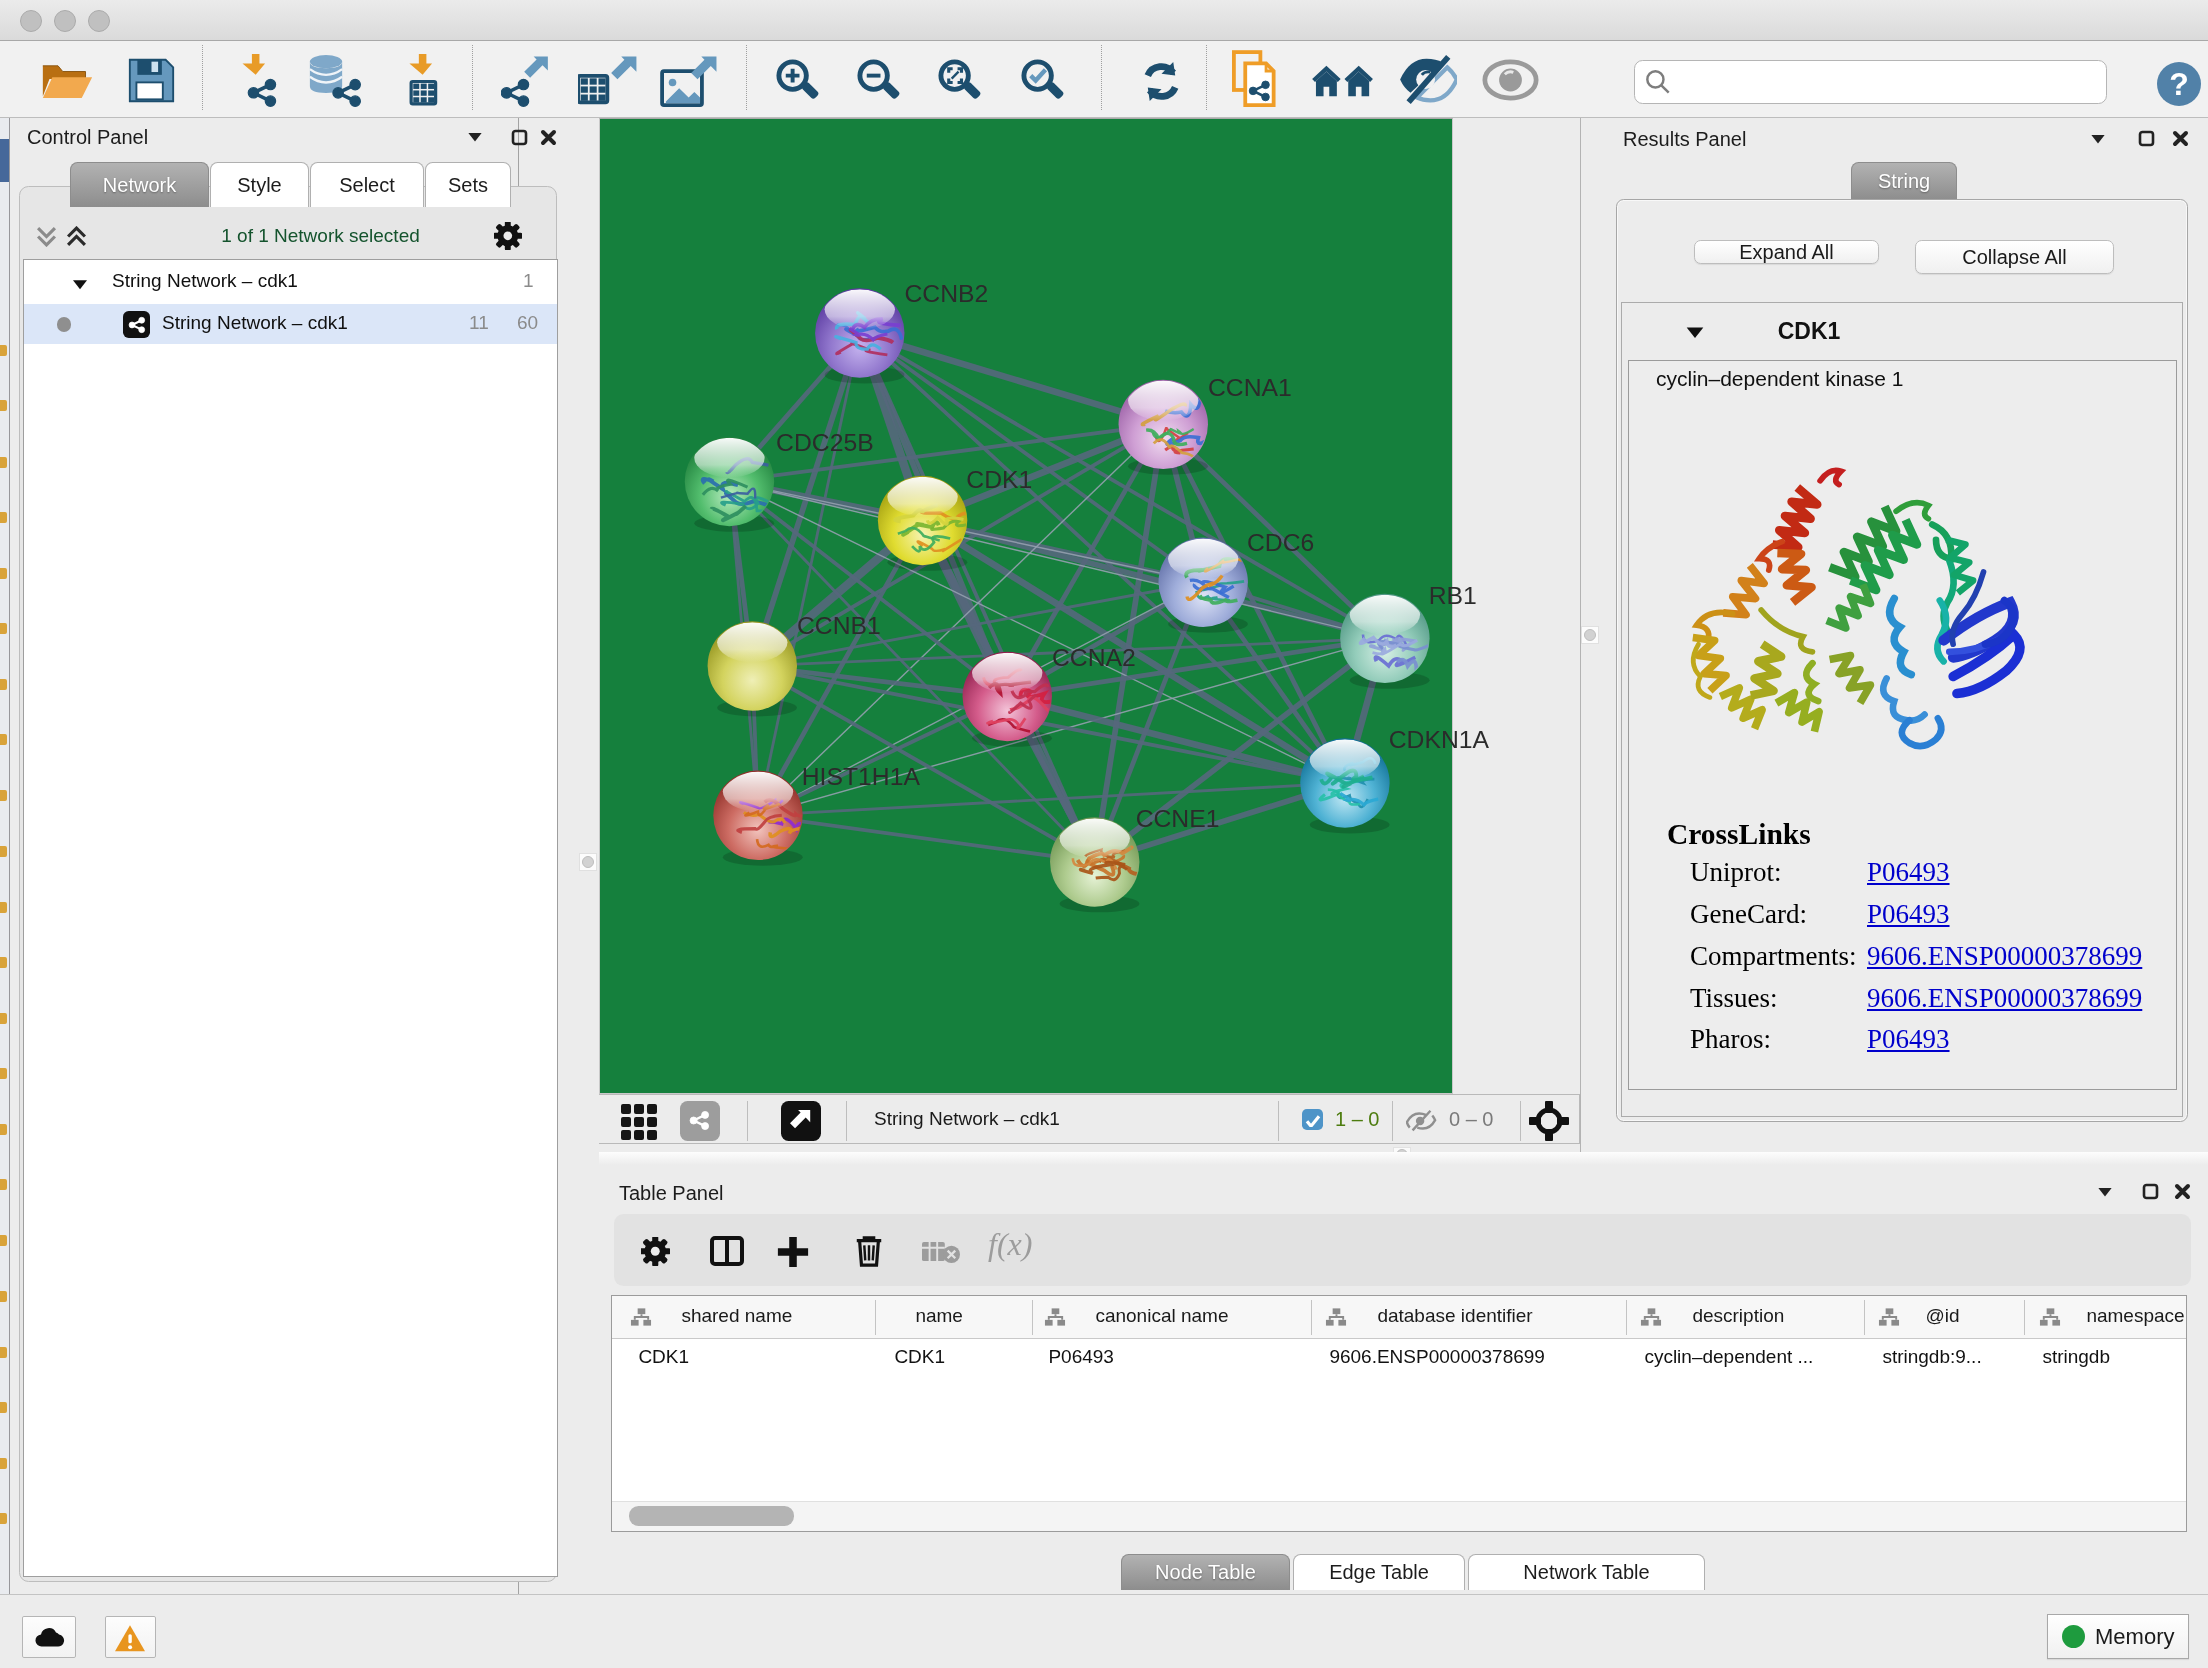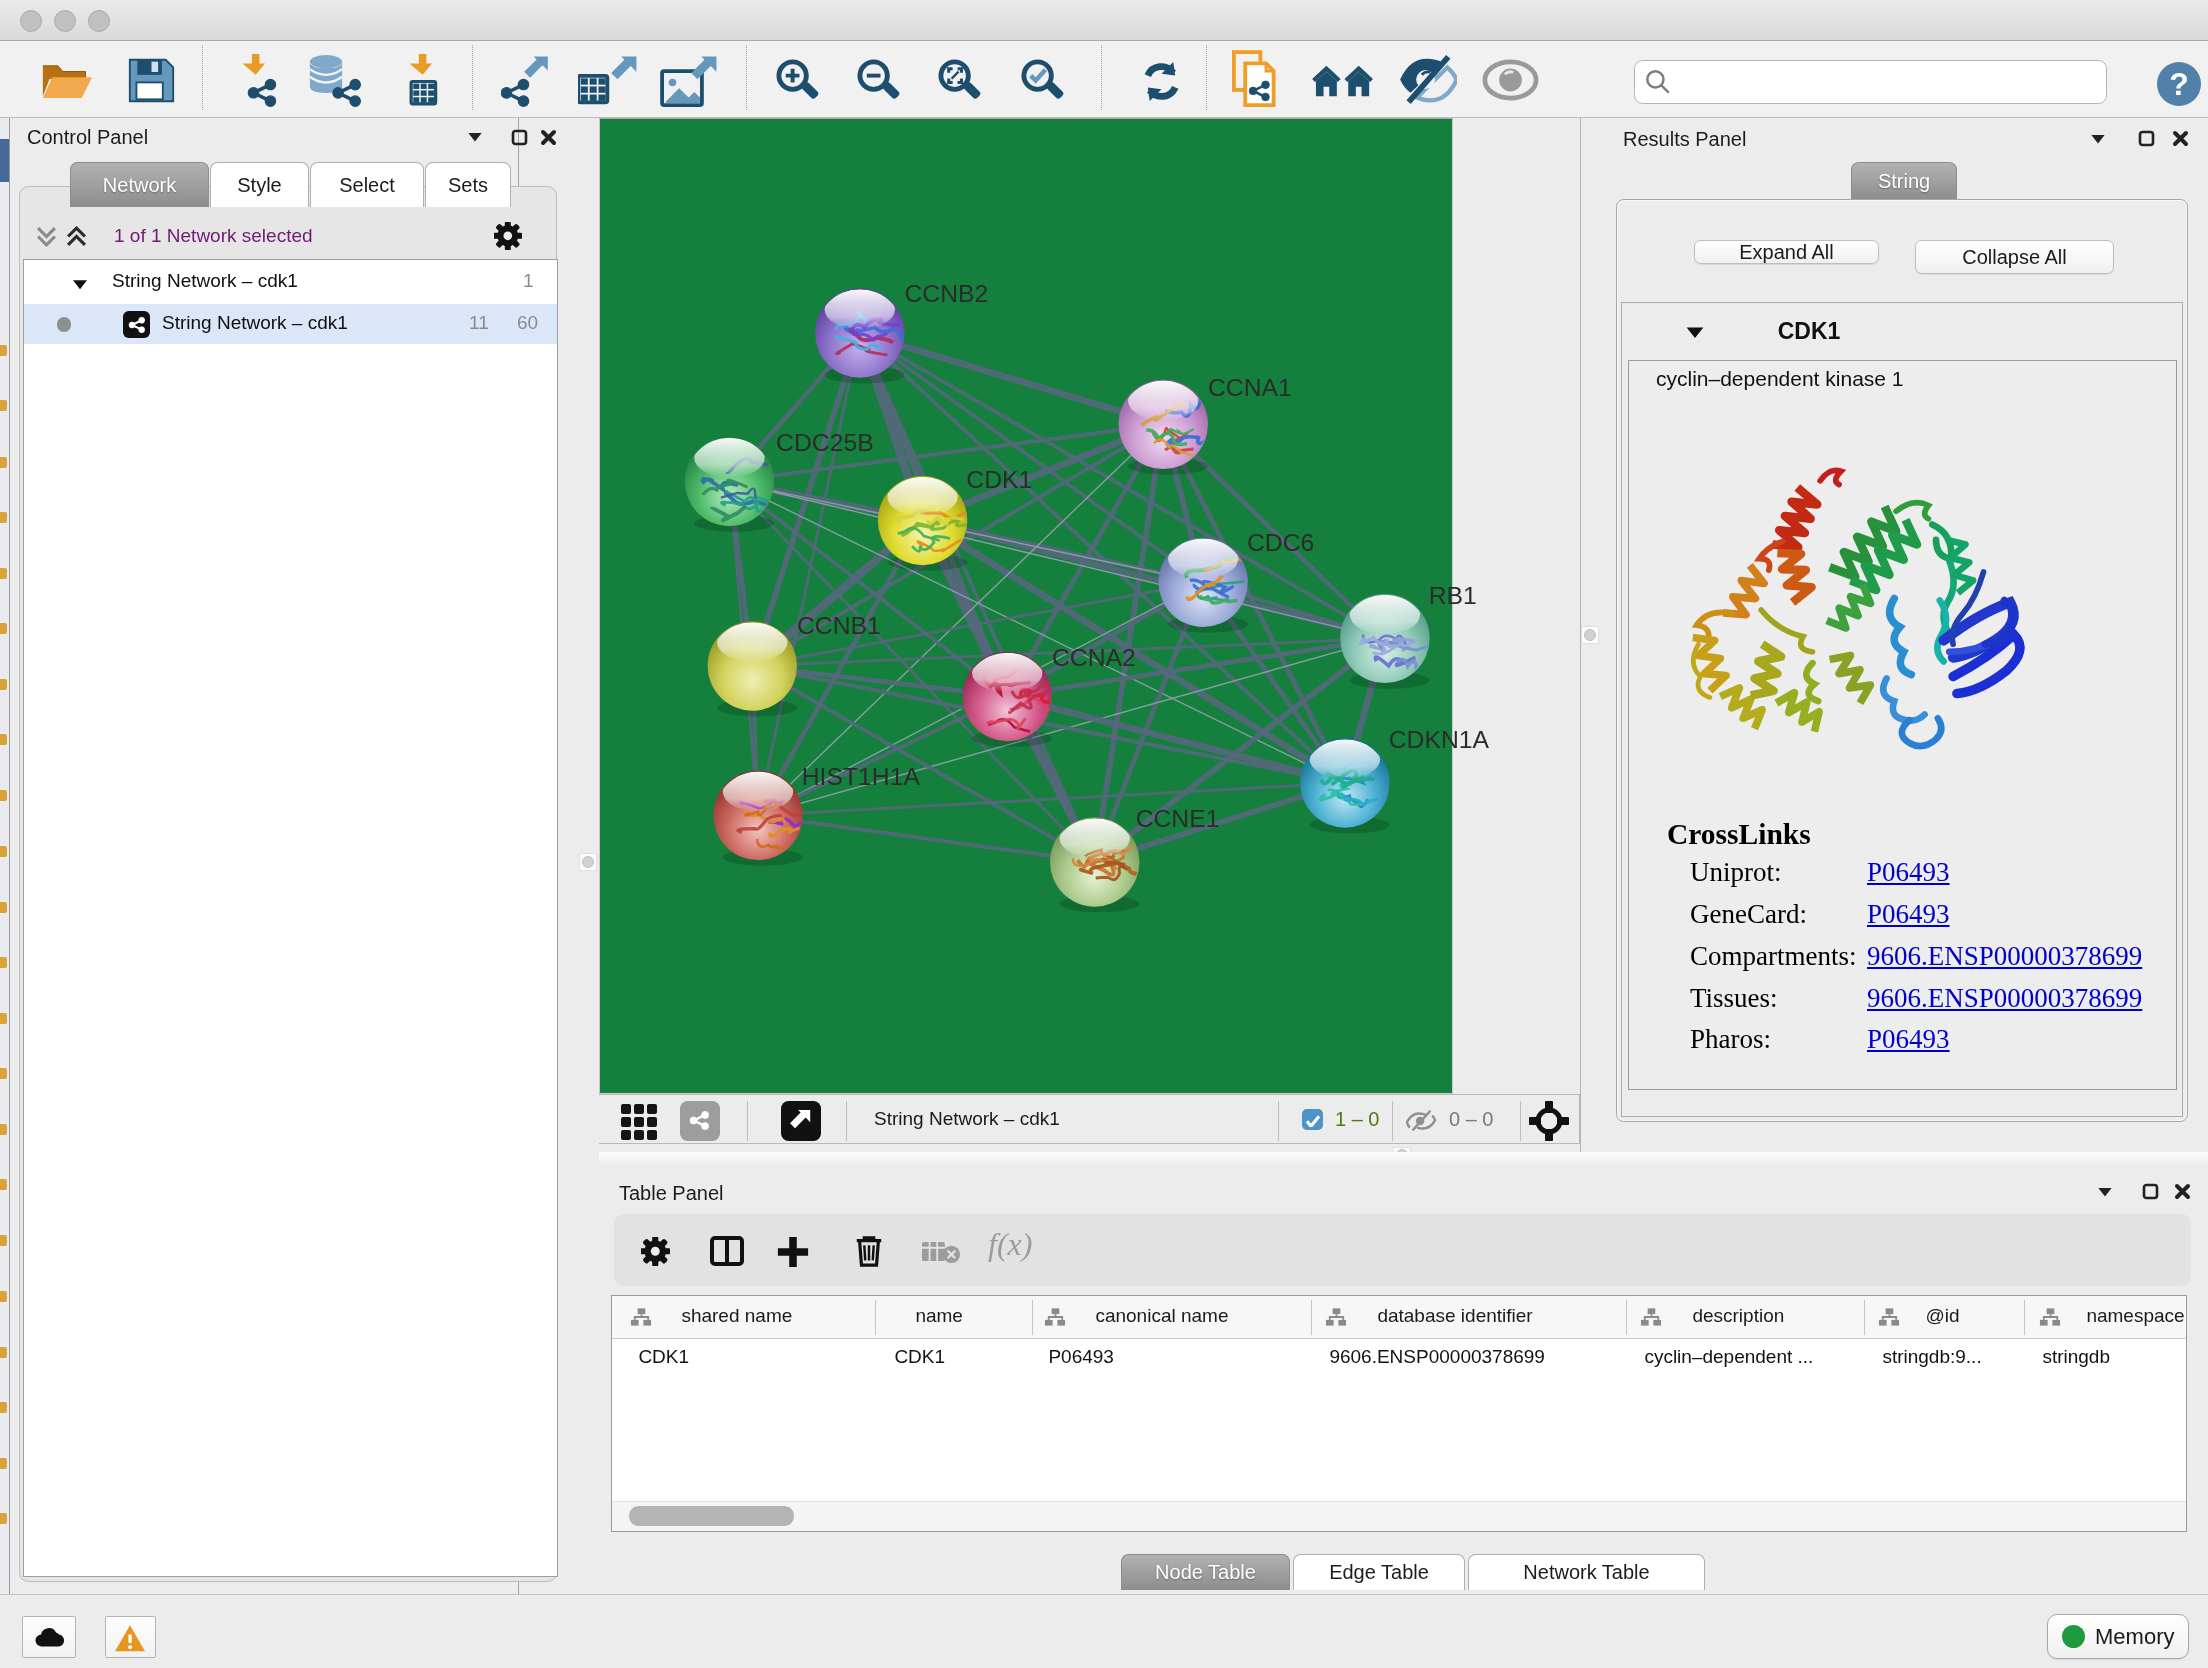--- a/index.html
+++ b/index.html
@@ -205,21 +205,21 @@
     <div class="tab sel" style="left:70px;top:44px;width:139px;height:45px">Network</div>
     <div class="tab" style="left:210px;top:44px;width:99px;height:45px">Style</div>
     <div class="tab" style="left:310px;top:44px;width:114px;height:45px">Select</div>
     <div class="tab" style="left:425px;top:44px;width:86px;height:45px">Sets</div>
     <svg class="ic" style="left:36px;top:108px" width="21" height="21" viewBox="0 0 20 20">
       <path d="M2 2 l8 8 8 -8 M2 10 l8 8 8 -8" stroke="#8b8b8b" stroke-width="3" fill="none"></path>
     </svg>
     <svg class="ic" style="left:66px;top:108px" width="21" height="21" viewBox="0 0 20 20">
       <path d="M2 18 l8 -8 8 8 M2 10 l8 -8 8 8" stroke="#2b2b2b" stroke-width="3" fill="none"></path>
     </svg>
-    <div class="abs" style="left:114px;top:107px;width:399px;text-align:left;font-size:19px;color:#701a75">1 of 1 Network selected</div>
+    <div class="abs" style="left:121px;top:107px;width:399px;text-align:center;font-size:19px;color:#14532d">1 of 1 Network selected</div>
     <svg class="ic" style="left:494px;top:104px" width="27.6" height="27.6" viewBox="0 0 28 28">
       <rect x="11" y="-1" width="6" height="8" rx="1.8" fill="#111" transform="rotate(0 14 14)"></rect>
       <rect x="11" y="-1" width="6" height="8" rx="1.8" fill="#111" transform="rotate(45 14 14)"></rect>
       <rect x="11" y="-1" width="6" height="8" rx="1.8" fill="#111" transform="rotate(90 14 14)"></rect>
       <rect x="11" y="-1" width="6" height="8" rx="1.8" fill="#111" transform="rotate(135 14 14)"></rect>
       <rect x="11" y="-1" width="6" height="8" rx="1.8" fill="#111" transform="rotate(180 14 14)"></rect>
       <rect x="11" y="-1" width="6" height="8" rx="1.8" fill="#111" transform="rotate(225 14 14)"></rect>
       <rect x="11" y="-1" width="6" height="8" rx="1.8" fill="#111" transform="rotate(270 14 14)"></rect>
       <rect x="11" y="-1" width="6" height="8" rx="1.8" fill="#111" transform="rotate(315 14 14)"></rect>
       <circle cx="14" cy="14" r="10.6" fill="#111"></circle>
@@ -821,14 +821,14 @@
     <div class="abs" style="left:22px;top:21px;width:54px;height:42px;background:linear-gradient(#fdfdfd,#f2f2f2);border:1.9px solid #b5b5b5;border-radius:1.9px"></div>
     <svg class="ic" style="left:33px;top:33px" width="32" height="21" viewBox="0 0 32 20">
       <path d="M9 18 a6 6 0 0 1 -1 -12 a8 8 0 0 1 15 -2 a5 5 0 0 1 3 2 a5.5 5.5 0 0 1 -2 12 z" fill="#111"></path>
     </svg>
     <div class="abs" style="left:105px;top:21px;width:51px;height:42px;background:linear-gradient(#fdfdfd,#f2f2f2);border:1.9px solid #b5b5b5;border-radius:1.9px"></div>
     <svg class="ic" style="left:114px;top:28.5px" width="32" height="28.5" viewBox="0 0 32 28">
       <path d="M16 1 L31 27 H1 z" fill="#e8951f"></path>
       <rect x="14.4" y="10" width="3.4" height="9" rx="1.6" fill="#fff"></rect>
       <circle cx="16.1" cy="23" r="2" fill="#fff"></circle>
     </svg>
-    <div class="btn" style="left:2047px;top:19px;width:142px;height:45px;font-size:22px;border:1.9px solid #a8a8a8;border-radius:10px"><span style="display:inline-block;width:23px;height:23px;border-radius:50%;background:#1e9b3e;margin-right:10.5px"></span>Memory</div>
+    <div class="btn" style="left:2047px;top:19px;width:142px;height:45px;font-size:22px;border:1.9px solid #a8a8a8;border-radius:0"><span style="display:inline-block;width:23px;height:23px;border-radius:50%;background:#1e9b3e;margin-right:10.5px"></span>Memory</div>
   </div>
 
 </body></html>

